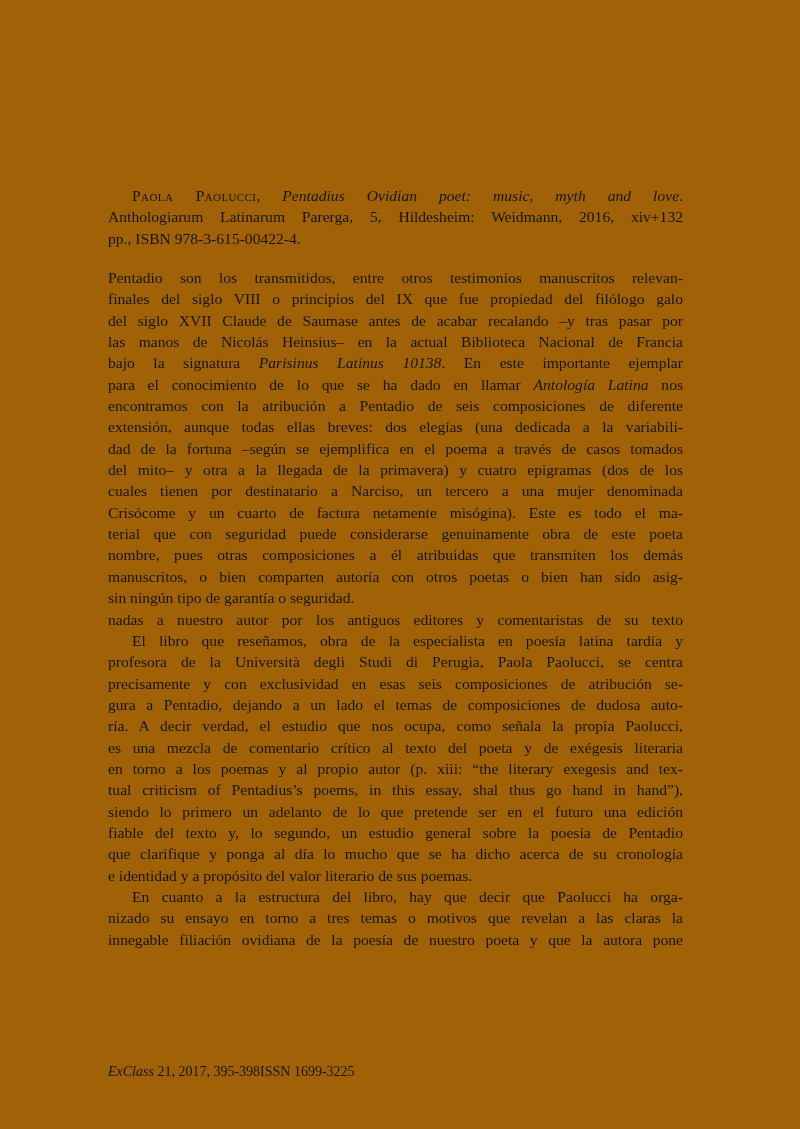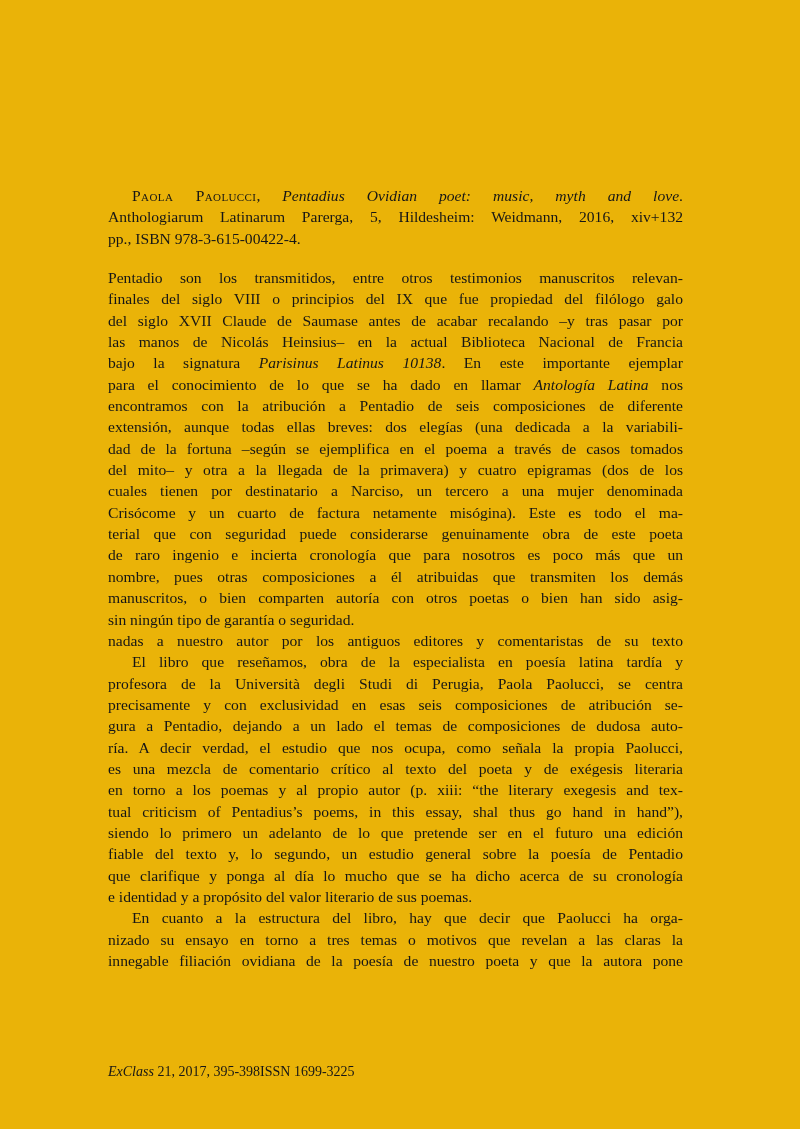--- a/index.html
+++ b/index.html
@@ -4,21 +4,21 @@
 <style>
   html, body {
     margin: 0;
     padding: 0;
     background: #ffffff;
   }
   .page {
     position: relative;
     width: 800px;
     height: 1129px;
-    background: #eab308;
+    background: #a16207;
     font-family: "Liberation Serif", "DejaVu Serif", serif;
     color: #161616;
     overflow: hidden;
   }
   .textcol {
     position: absolute;
     left: 108px;
     width: 575px;
     font-size: 15.6px;
     line-height: 21.35px;
@@ -67,21 +67,20 @@
         <div class="line j"><span>las manos de Nicolás Heinsius– en la actual Biblioteca Nacional de Francia</span></div>
         <div class="line j"><span>bajo la signatura </span><span class="it">Parisinus Latinus 10138</span><span>. En este importante ejemplar</span></div>
         <div class="line j"><span>para el conocimiento de lo que se ha dado en llamar </span><span class="it">Antología Latina</span><span> nos</span></div>
         <div class="line j"><span>encontramos con la atribución a Pentadio de seis composiciones de diferente</span></div>
         <div class="line j"><span>extensión, aunque todas ellas breves: dos elegías (una dedicada a la variabili-</span></div>
         <div class="line j"><span>dad de la fortuna –según se ejemplifica en el poema a través de casos tomados</span></div>
         <div class="line j"><span>del mito– y otra a la llegada de la primavera) y cuatro epigramas (dos de los</span></div>
         <div class="line j"><span>cuales tienen por destinatario a Narciso, un tercero a una mujer denominada</span></div>
         <div class="line j"><span>Crisócome y un cuarto de factura netamente misógina). Este es todo el ma-</span></div>
         <div class="line j"><span>terial que con seguridad puede considerarse genuinamente obra de este poeta</span></div>
-        <div class="line j"><span>de raro ingenio e incierta cronología que para nosotros es poco más que un</span></div>
         <div class="line j"><span>nombre, pues otras composiciones a él atribuidas que transmiten los demás</span></div>
         <div class="line j"><span>manuscritos, o bien comparten autoría con otros poetas o bien han sido asig-</span></div>
         <div class="line"><span>sin ningún tipo de garantía o seguridad.</span></div>
         <div class="line j"><span>nadas a nuestro autor por los antiguos editores y comentaristas de su texto</span></div>
       </div>
     <div class="para">
         <div class="line j ind"><span>El libro que reseñamos, obra de la especialista en poesía latina tardía y</span></div>
         <div class="line j"><span>profesora de la Università degli Studi di Perugia, Paola Paolucci, se centra</span></div>
         <div class="line j"><span>precisamente y con exclusividad en esas seis composiciones de atribución se-</span></div>
         <div class="line j"><span>gura a Pentadio, dejando a un lado el temas de composiciones de dudosa auto-</span></div>

